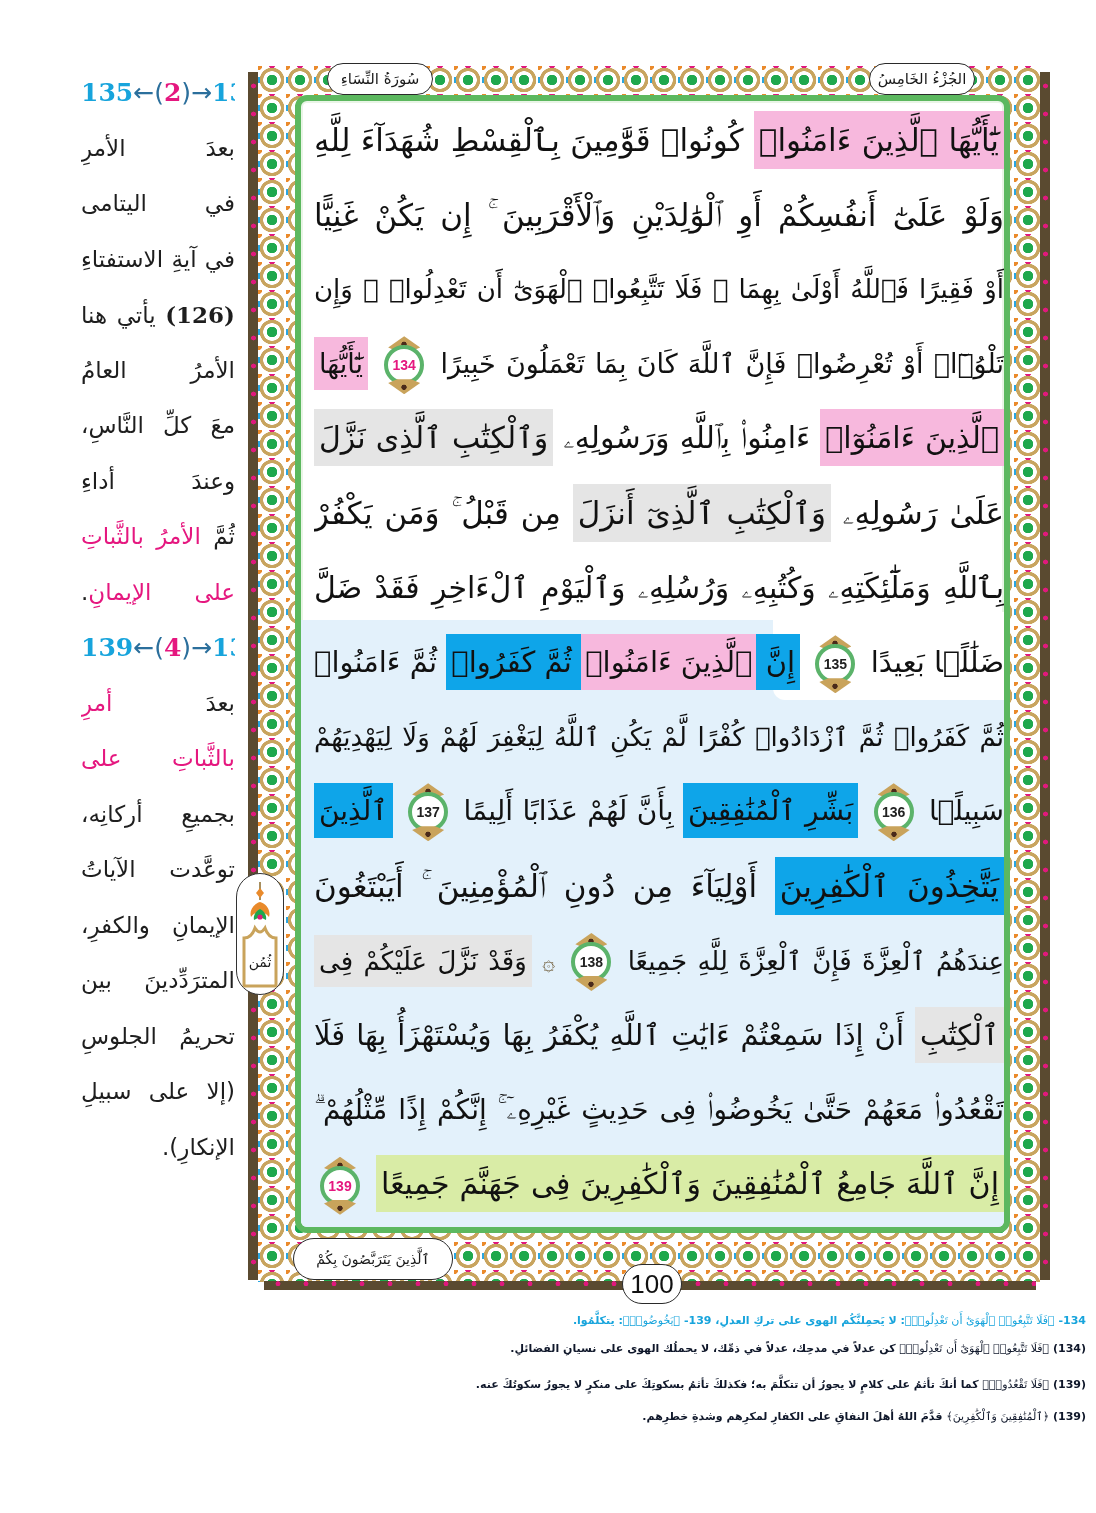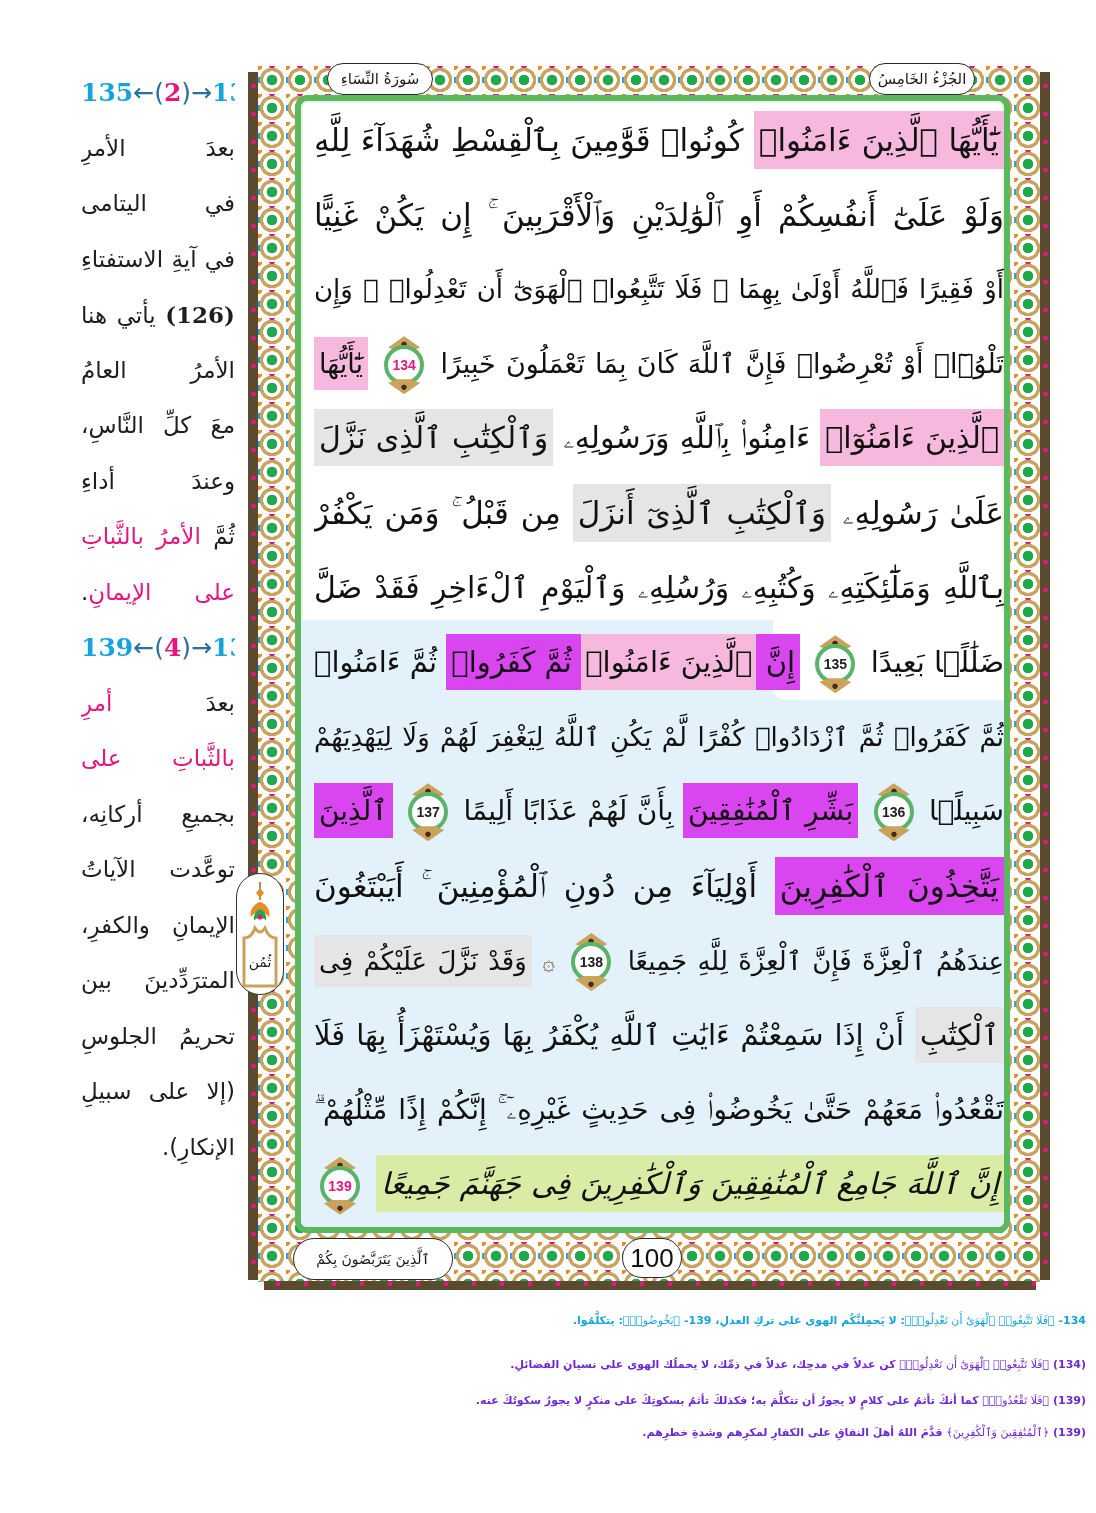--- a/index.html
+++ b/index.html
@@ -33,50 +33,50 @@
     background:
       radial-gradient(circle at 50% 30%, #e0197d 0 2.2px, transparent 2.7px) 0 0/28px 9px,
       linear-gradient(#5a4a30,#5a4a30) 14px 0/1.2px 9px repeat-x; }
   .inner { left:295px; top:95px; width:715px; height:1138px; border:6px solid #5cb85f; border-radius:12px; background:#ffffff; box-shadow: inset 0 0 0 2px #e9f5e6; }
   .blue { left:301px; top:620px; width:703px; height:607px; background:#e3f1fb; border-radius:0 0 6px 6px; }
   .white-cut { left:773px; top:612px; width:231px; height:88px; background:#ffffff; border-bottom-left-radius:12px; }
 
   .pill { position:absolute; background:#ffffff; border:1.5px solid #2a2a2a; border-radius:22px; display:flex; align-items:center; justify-content:center; direction:rtl; white-space:nowrap; }
   .pill.head { height:32px; width:106px; top:63px; font-size:15px; }
   .pill.next { left:293px; top:1238px; width:160px; height:42px; font-size:14px; }
-  .pill.pnum { left:622px; top:1238px; width:60px; height:40px; font:26px "Liberation Sans", sans-serif; color:#111; }
+  .pill.pnum { left:622px; top:1264px; width:60px; height:40px; font:26px "Liberation Sans", sans-serif; color:#111; }
 
   .thumn { left:236px; top:873px; width:48px; height:122px; border:1.5px solid #333; border-radius:24px; background:#fff; overflow:hidden; }
   .thumn svg { position:absolute; left:1px; top:4px; }
   .thumn .lbl { position:absolute; left:0; width:100%; top:80px; text-align:center; font-size:14px; direction:rtl; }
 
   
   .quran { position:absolute; left:314px; top:103px; width:690px; direction:rtl; }
   .qline { height:74.6px; line-height:74.6px; font-size:31px; text-align:justify; text-align-last:justify; overflow:hidden; color:#111; }
   .hl { padding:11px 5px; -webkit-box-decoration-break:clone; box-decoration-break:clone; }
   .hl-pink { background:#f7b8dd; }
   .hl-gray { background:#e5e5e5; }
-  .hl-yellow { background:#d946ef; }
+  .hl-yellow { background:#0ea5e9; }
   .hl-yellow .hl-pink { padding:11px 4px; }
-  .hl-green { background:#d9eca6;font-style:italic; }
+  .hl-green { background:#d9eca6; }
   .hizb { font-size:22px; color:#6a5530; }
 
   .vmark { display:inline-block; position:relative; width:46px; height:58px; vertical-align:middle; direction:ltr; line-height:normal; margin:0 3px; }
   .vm-top, .vm-bot { position:absolute; left:7px; width:32px; height:15px;
     background: radial-gradient(circle at 50% 55%, #4a2a1a 0 2.4px, transparent 2.9px), #c9a35b; }
   .vm-top { top:0; clip-path: polygon(50% 0, 100% 75%, 72% 100%, 28% 100%, 0 75%); }
   .vm-bot { top:43px; clip-path: polygon(28% 0, 72% 0, 100% 25%, 50% 100%, 0 25%); }
   .vm-ring { position:absolute; left:3px; top:9px; width:40px; height:40px; border-radius:50%; border:4px solid #5bb36a; background:#fff;
     display:flex; align-items:center; justify-content:center; font:bold 14px "Liberation Sans", sans-serif; color:#222; }
   .vm-ring.pinknum { color:#e5177f; }
 
   
   .note { position:absolute; right:10px; max-width:1060px; direction:rtl; white-space:nowrap; font-weight:bold; font-size:11px; line-height:26px; overflow:hidden; }
   .note.cyan { color:#17a4dc; }
-  .note.pinkc { color:#6d28d9;margin-top:16px; }
+  .note.pinkc { color:#0f172a; }
   .note .q { font-weight:normal; font-family:"DejaVu Serif", serif; }
 </style>
 </head>
 <body>
 
 <div class="sidebar">
 
   <div class="sline range">
     <span>135</span><span class="arr">←</span><span class="arr">(</span><span class="cnt">2</span><span class="arr">)</span><span class="arr">→</span><span>134</span>
   </div>

